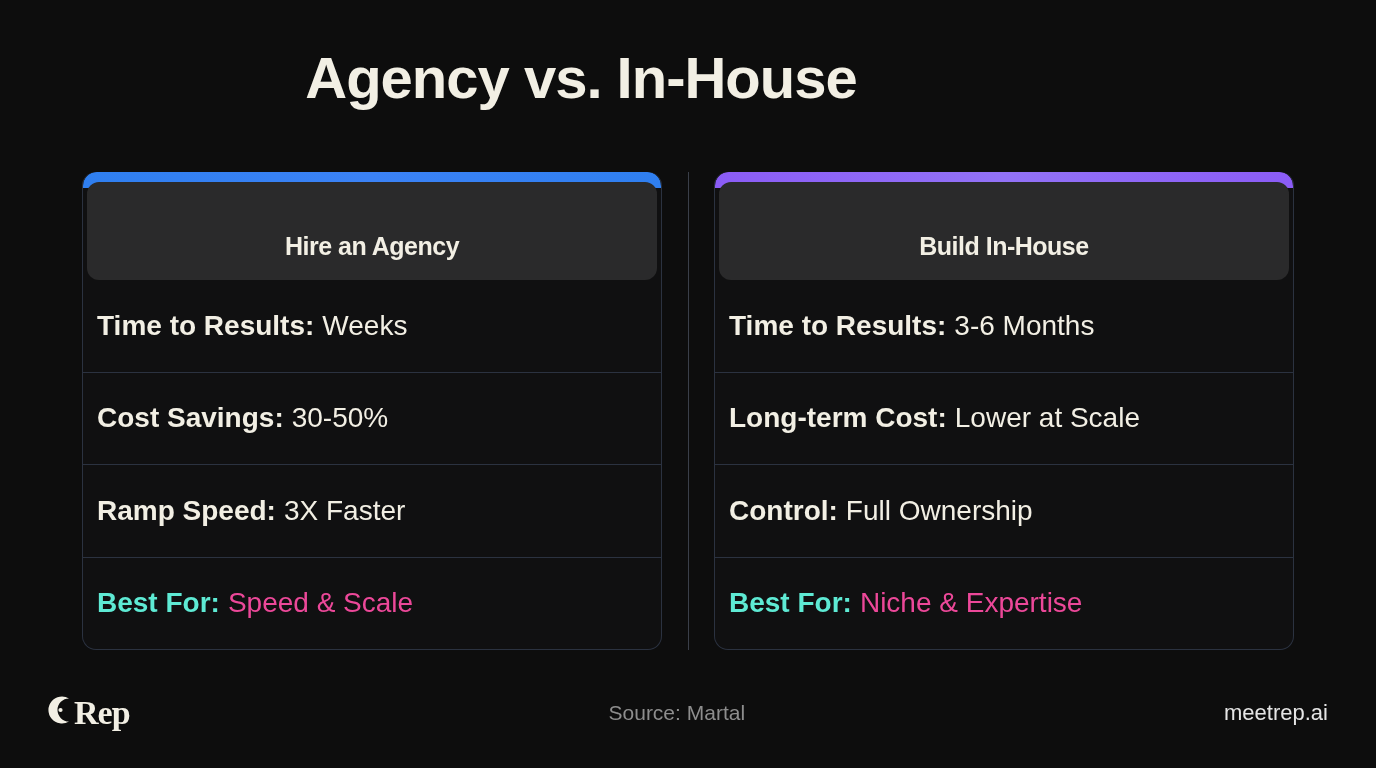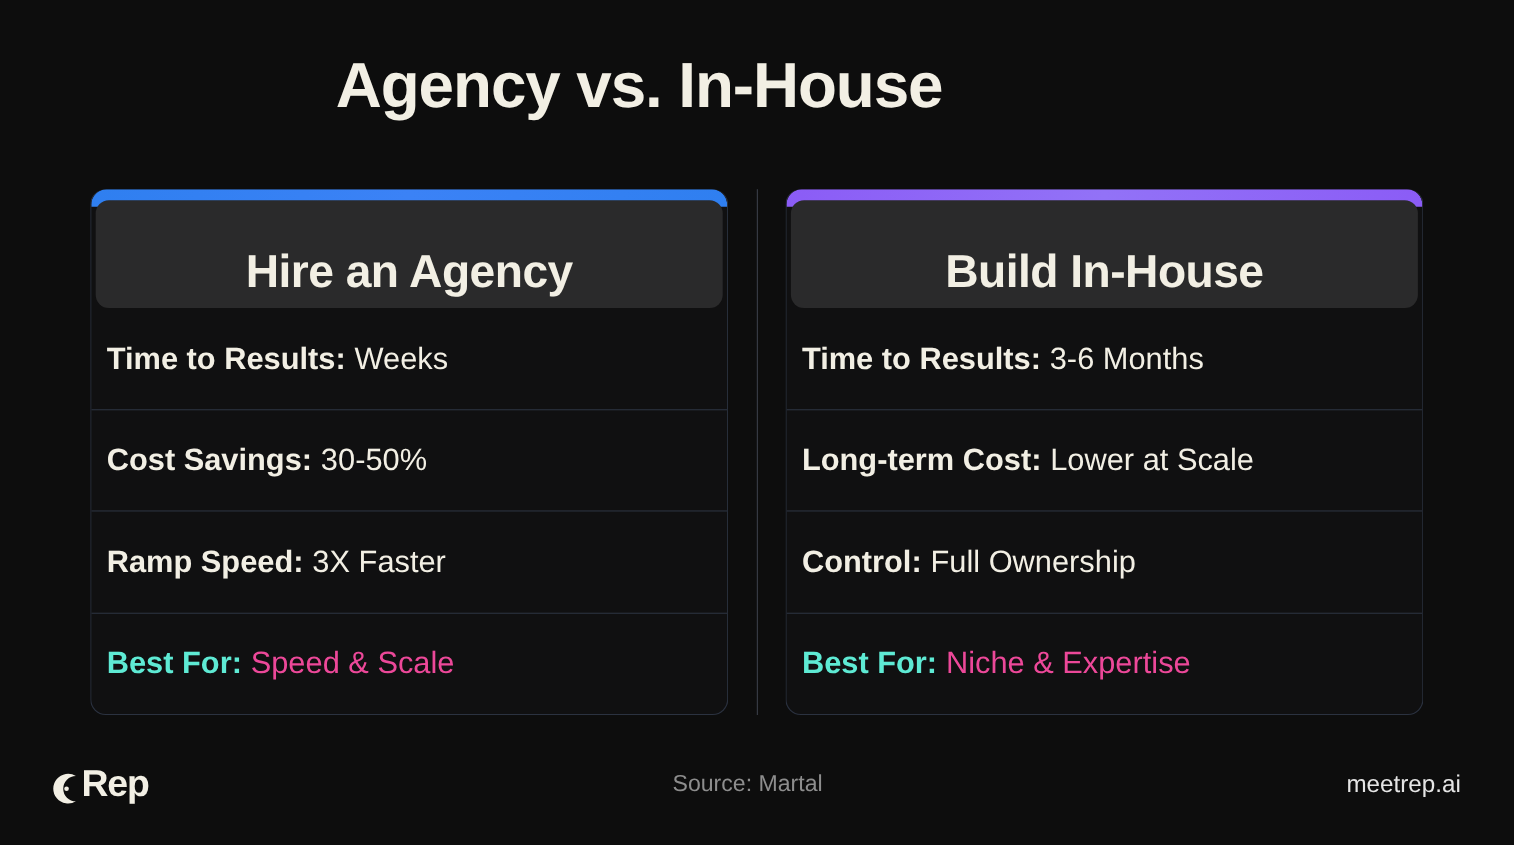--- a/index.html
+++ b/index.html
@@ -78,21 +78,21 @@
     border-radius: 12px;
     display: flex;
     align-items: center;
     justify-content: center;
     flex: 0 0 auto;
     position: relative;
     z-index: 2;
   }
 
   .card-header-title {
-    font-size: 42px;
+    font-size: 25px;
     font-weight: bold;
     color: #f2efe4;
     letter-spacing: -0.5px;
     margin-top: 31px;
   }
 
   .card-rows {
     flex: 1 1 auto;
     display: flex;
     flex-direction: column;
@@ -149,23 +149,24 @@
     bottom: 0;
     width: 1376px;
     height: 110px;
     display: flex;
     align-items: center;
     padding: 0 48px;
   }
 
   .logo {
     display: flex;
-    align-items: flex-end;
+    align-items: flex-start;
     gap: 2px;
     flex: 0 0 auto;
+    font-family: Liberation Serif, serif;
   }
 
   .logo-mark {
     width: 28px;
     height: 32px;
     position: relative;
     display: inline-block;
   }
 
   .logo-word {

